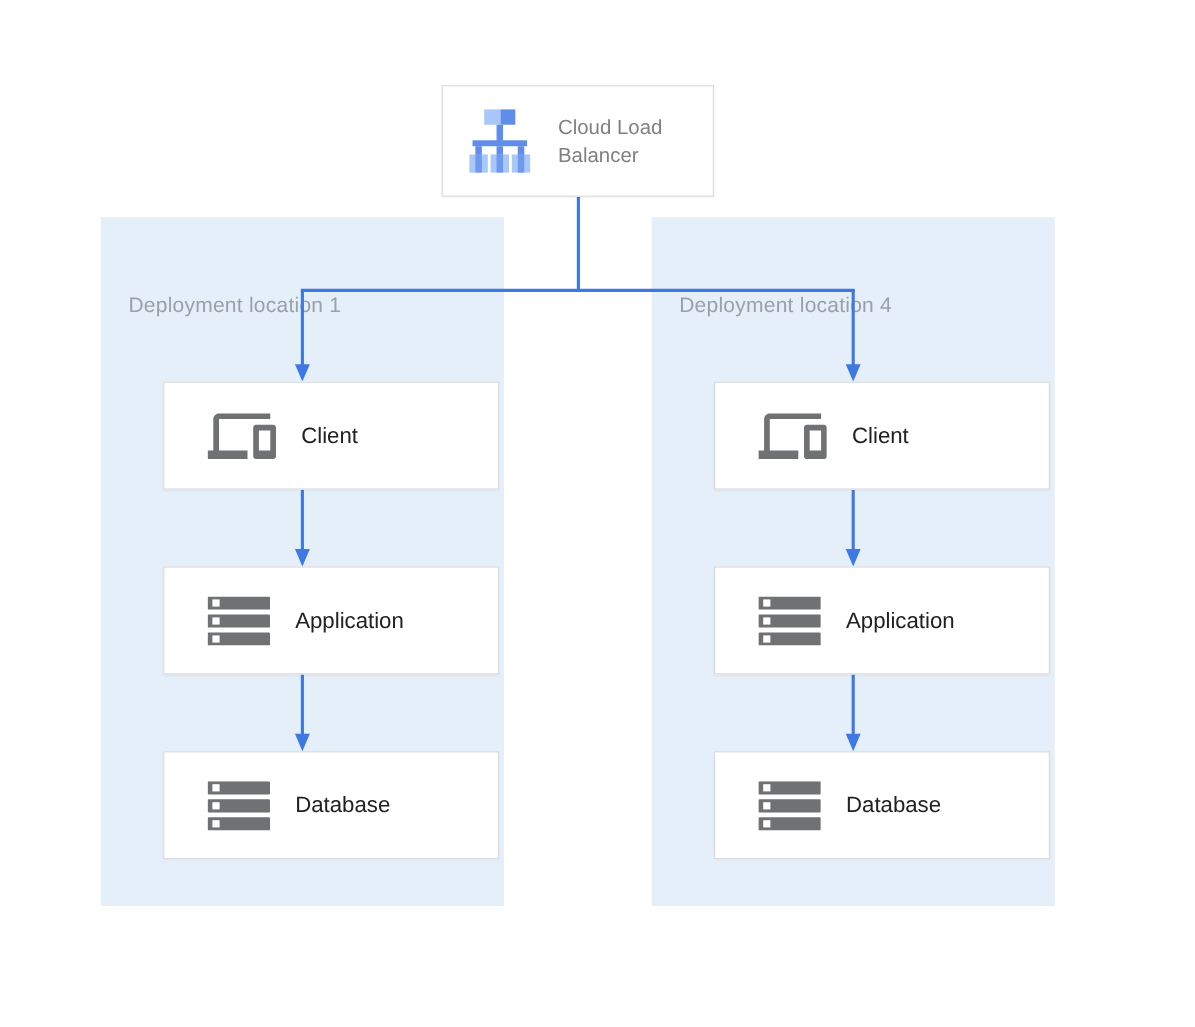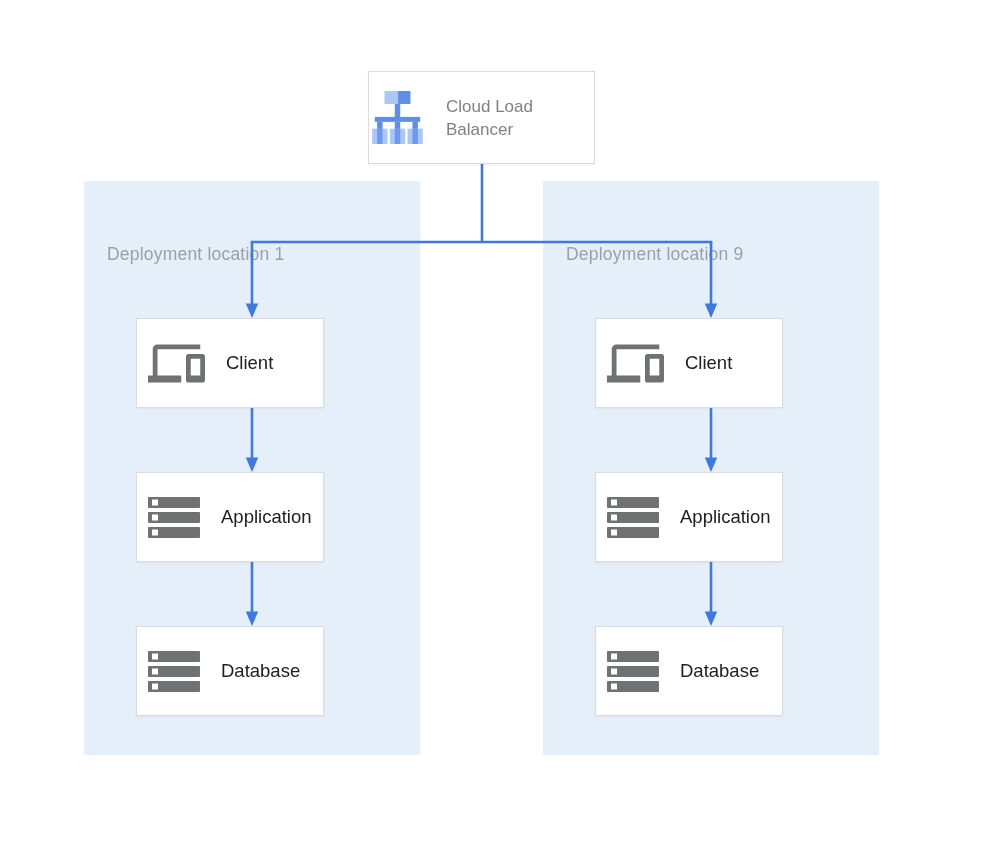--- a/index.html
+++ b/index.html
@@ -34,45 +34,45 @@
   .cline{stroke:var(--connector,#3D78E3);stroke-width:2.6;fill:none;}
   .arrowhead{fill:var(--connector,#3D78E3);}
   .nodebox{
     position:absolute;box-sizing:border-box;background:#fff;
     border:1px solid var(--box_border,#D9DBDE);
     box-shadow:0 1px 2px rgba(0,0,0,0.05);
     display:flex;align-items:center;
   }
   .lb{
     left:368px;top:71px;width:227px;height:93px;
-    gap:20px;
+    padding-left:19px;gap:20px;
   }
   .lb-label{
     font-size:17px;line-height:23px;color:var(--lb_text,#7E8084);
     width:112px;
   }
   .node{
-    width:188px;height:90px;padding-left:11px;gap:21px;
+    width:280px;height:90px;padding-left:36px;gap:21px;
   }
   .node-label{
     font-size:18.5px;color:var(--node_text,#212124);
   }
   .icon{display:flex;align-items:center;justify-content:center;}
   .icon svg{display:block;}
 </style>
 </head>
 <body>
 
 <div class="canvas">
 
   <div class="panel" style="left:84px">
     <div class="panel-label">Deployment location 1</div>
   </div>
   <div class="panel" style="left:543px">
-    <div class="panel-label">Deployment location 9</div>
+    <div class="panel-label">Deployment location 4</div>
   </div>
 
   <svg class="connectors" width="996" height="856" viewBox="0 0 996 856">
     <path class="cline" d="M482 164 V242"></path>
     <path class="cline" d="M250.7 242 H712.3"></path>
     <path class="cline" d="M252 242 V305"></path>
     <path class="cline" d="M711 242 V305"></path>
     <polygon class="arrowhead" points="245.8,303.5 258.2,303.5 252,318"></polygon>
     <polygon class="arrowhead" points="704.8,303.5 717.2,303.5 711,318"></polygon>
     <path class="cline" d="M252 408 V459"></path>

